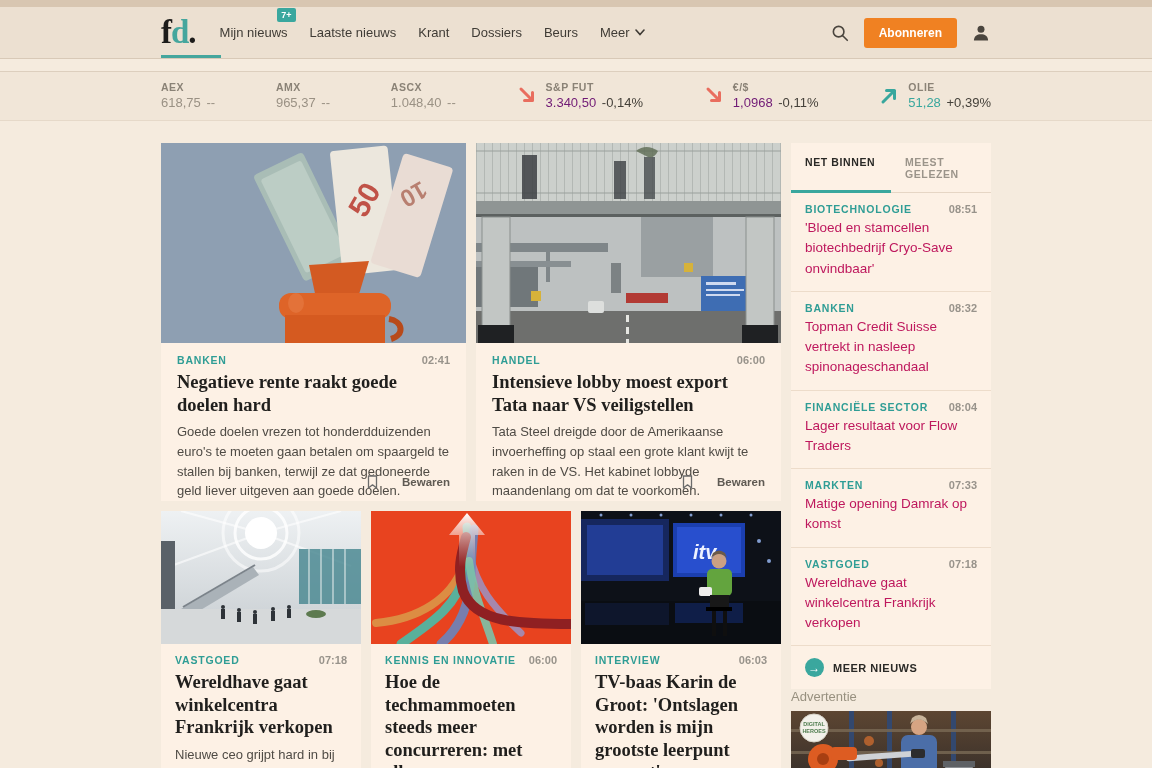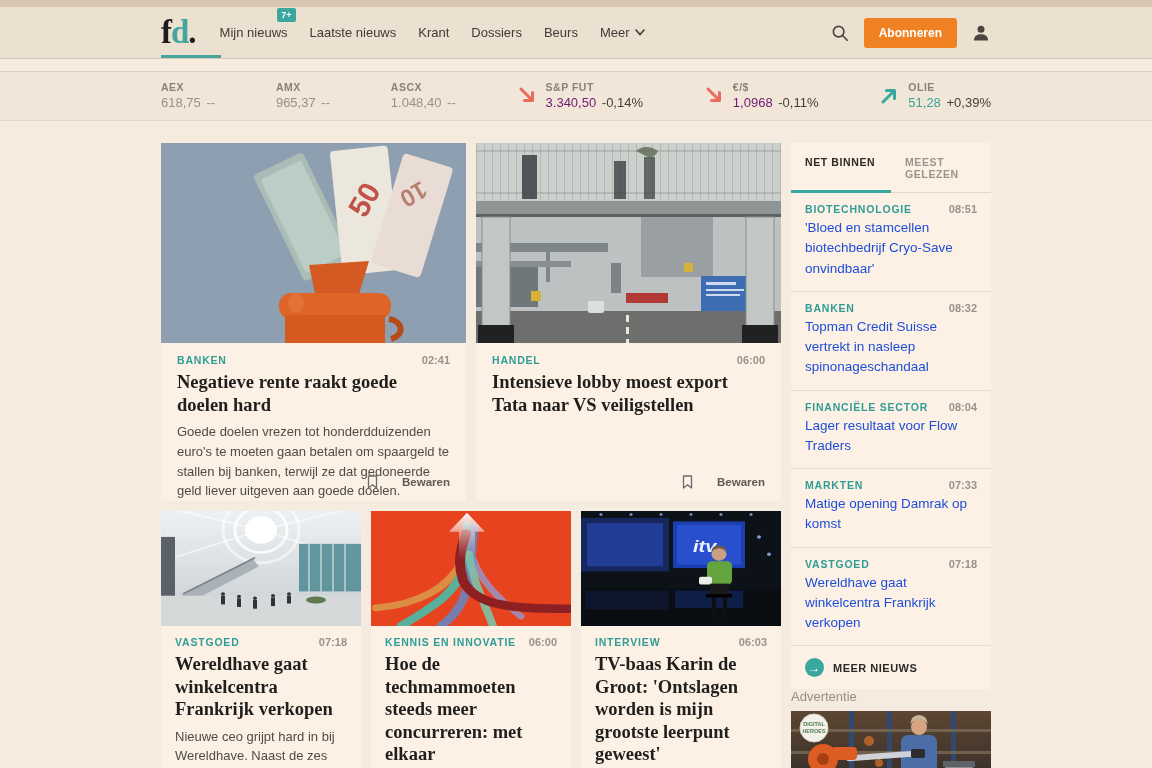--- a/index.html
+++ b/index.html
@@ -39,41 +39,41 @@
   .main-col { width:620px; }
   .side-col { width:200px; }
   .featured-row { display:grid; grid-template-columns:305px 305px; gap:10px; }
   .stories-row { display:grid; grid-template-columns:200px 200px 200px; gap:10px; margin-top:10px; }
   .card { background:#fdf1e5; }
 
   article.card { cursor:pointer; }
   .featured { height:358px; position:relative; display:flex; flex-direction:column; }
   .card-img { overflow:hidden; flex:none; }
   .featured .card-img { height:200px; }
-  .story .card-img { height:115px; }
+  .story .card-img { height:133px; }
   .card-img svg { display:block; width:100%; height:100%; }
   .card-body { padding:11px 16px 12px; }
   .story .card-body { padding:10px 14px; }
   .meta { display:flex; justify-content:space-between; align-items:baseline; }
   .cat { font-size:10.5px; font-weight:bold; letter-spacing:.8px; color:#2f9d95; }
   .time { font-size:11px; font-weight:bold; color:#98938b; }
   .title-serif { font-family:"Liberation Serif","DejaVu Serif",serif; font-size:18.5px; line-height:1.22; color:#201f1d; margin:5px 0 6px; font-weight:bold; }
   .summary { font-size:13px; line-height:1.52; color:#4f4b45; }
   .save { position:absolute; right:16px; bottom:12px; display:flex; align-items:center; gap:24px; color:#5f5a53; font-size:11.5px; font-weight:bold; cursor:pointer; }
   .save svg { width:11px; height:14px; }
 
   
   .tabs { display:flex; border-bottom:1px solid #e6d6c5; }
   .tab { flex:1; padding:13px 0 12px 14px; font-size:10.5px; font-weight:bold; letter-spacing:.6px; color:#9b948a; cursor:pointer; position:relative; }
   .tab.active { color:#2a2926; }
   .tab.active::after { content:""; position:absolute; left:0; right:0; bottom:-1px; height:3px; background:#3aa79e; }
   .feed { list-style:none; }
   .feed li { padding:10px 14px 12px; cursor:pointer; }
   .feed li + li { border-top:1px solid #eddcca; }
-  .feed-title { font-size:13.5px; line-height:1.5; color:#1d4ed8; margin-top:3px; }
+  .feed-title { font-size:13.5px; line-height:1.5; color:#be185d; margin-top:3px; }
   .more { display:flex; align-items:center; gap:9px; padding:12px 14px; border-top:1px solid #eddcca; cursor:pointer; font-size:11px; font-weight:bold; letter-spacing:.5px; color:#2a2926; }
   .more-icon { width:19px; height:19px; border-radius:50%; background:#3aa79e; color:#fff; display:flex; align-items:center; justify-content:center; font-size:12px; line-height:1; }
 
   
   .ad-label { text-align:left; font-size:13px; color:#97907f; margin:0 0 7px; }
   .ad { cursor:pointer; }
   .ad-img { height:82px; overflow:hidden; }
   .ad-img svg { display:block; width:100%; height:100%; }
 </style>
 </head>
@@ -258,20 +258,21 @@
             <rect x="2" y="182" width="36" height="18" fill="#1f2123"></rect>
             <rect x="266" y="182" width="36" height="18" fill="#1f2123"></rect>
           </svg>
         </div>
         <div class="card-body">
           <div class="meta">
             <span class="cat">HANDEL</span>
             <span class="time">06:00</span>
           </div>
           <h2 class="title-serif">Intensieve lobby moest export Tata naar VS veiligstellen</h2>
+          <p class="summary">Tata Steel dreigde door de Amerikaanse invoerheffing op staal een grote klant kwijt te raken in de VS. Het kabinet lobbyde maandenlang om dat te voorkomen.</p>
         </div>
         <div class="save">
           <svg viewBox="0 0 11 14">
               <path d="M1.5 1 h8 v12 l-4-3.2 -4 3.2 z" stroke="#6b6b6b" stroke-width="1.3" fill="none" stroke-linejoin="round"></path>
             </svg>
           <span>Bewaren</span>
         </div>
       </article>
     </div>
 

